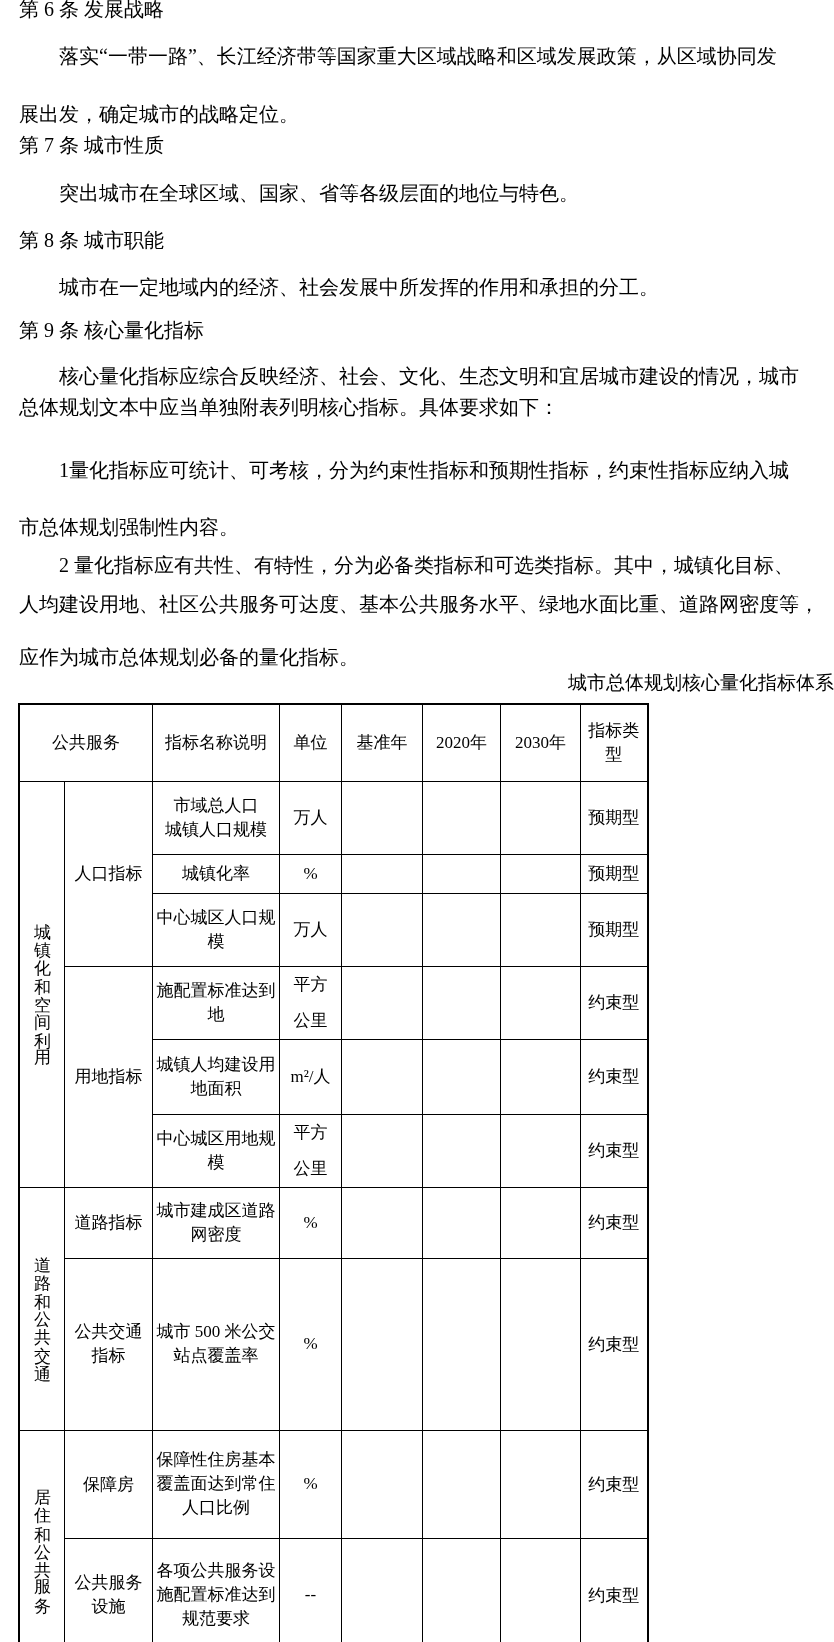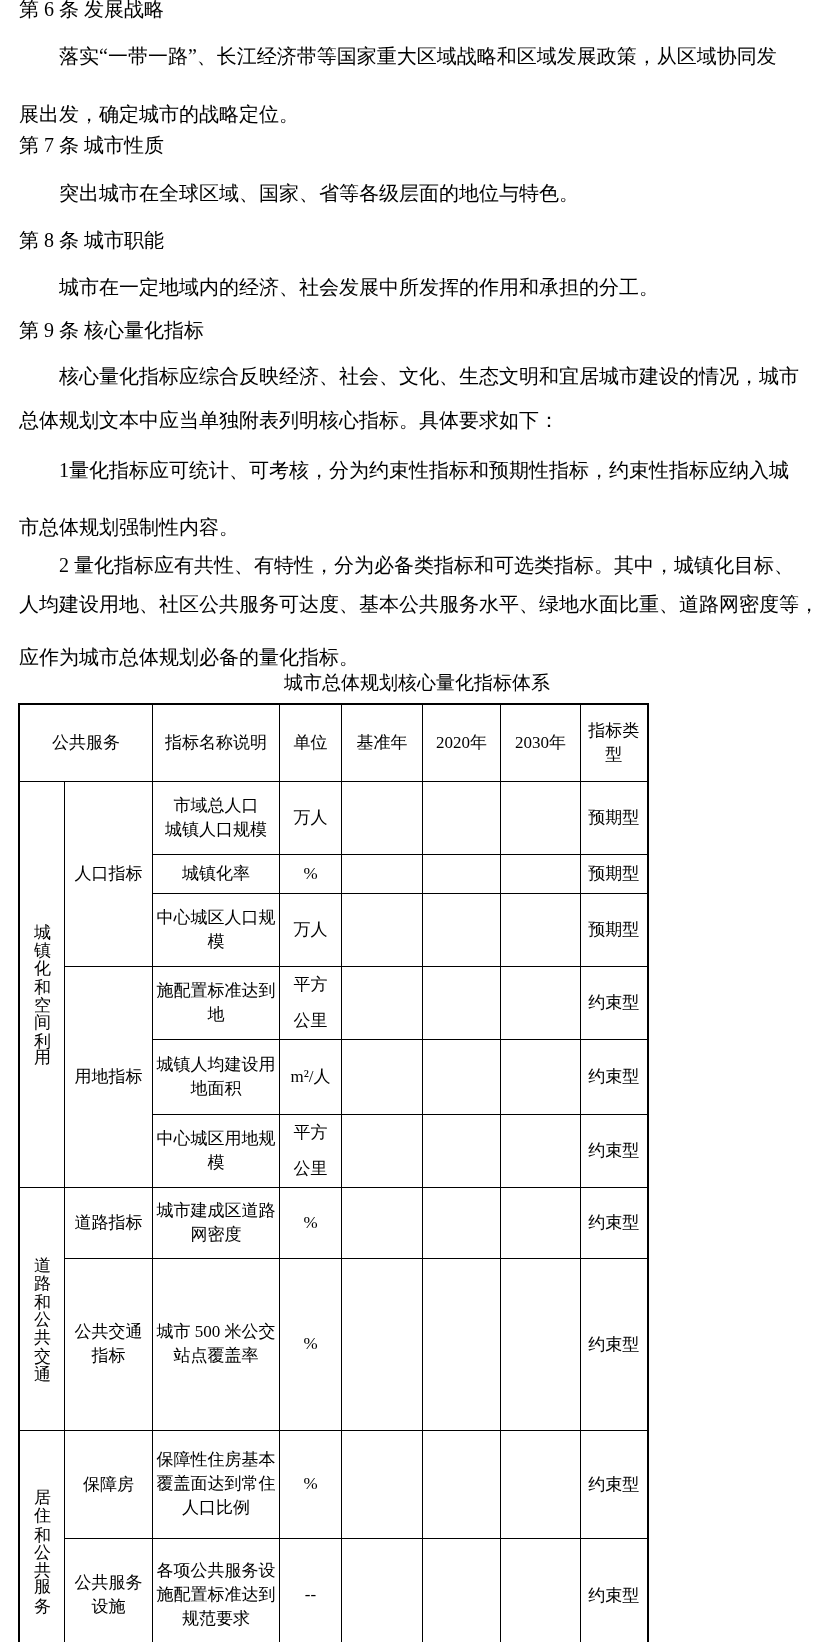--- a/index.html
+++ b/index.html
@@ -7,21 +7,21 @@
     width:834px;height:1642px;overflow:hidden;position:relative;
     background:#ffffff;color:#000000;
     font-family:"Liberation Serif","DejaVu Serif",serif;
   }
   .bodyline{
     position:absolute;left:19px;width:800px;height:24px;
     font-size:20px;line-height:24px;white-space:nowrap;
   }
   .bodyline.indent{left:59px;}
   .table-title{
-    position:absolute;left:0;top:672px;width:834px;text-align:center;
+    position:absolute;left:0;top:672px;width:834px;text-align:right;
     font-size:19px;line-height:22px;
   }
   table.indicators{
     position:absolute;left:18px;top:703px;
     border-collapse:collapse;table-layout:fixed;
     font-size:17px;
   }
   table.indicators th,table.indicators td{
     border:1px solid #000;padding:0 2px;
     text-align:center;vertical-align:middle;
@@ -44,21 +44,21 @@
 
 <div class="bodyline" style="top:-3px">第 6 条  发展战略</div>
 <div class="bodyline indent" style="top:44px">落实“一带一路”、长江经济带等国家重大区域战略和区域发展政策，从区域协同发</div>
 <div class="bodyline" style="top:102px">展出发，确定城市的战略定位。</div>
 <div class="bodyline" style="top:133px">第 7 条  城市性质</div>
 <div class="bodyline indent" style="top:181px">突出城市在全球区域、国家、省等各级层面的地位与特色。</div>
 <div class="bodyline" style="top:228px">第 8 条  城市职能</div>
 <div class="bodyline indent" style="top:275px">城市在一定地域内的经济、社会发展中所发挥的作用和承担的分工。</div>
 <div class="bodyline" style="top:318px">第 9 条  核心量化指标</div>
 <div class="bodyline indent" style="top:364px">核心量化指标应综合反映经济、社会、文化、生态文明和宜居城市建设的情况，城市</div>
-<div class="bodyline" style="top:408px">总体规划文本中应当单独附表列明核心指标。具体要求如下：</div>
+<div class="bodyline" style="top:395px">总体规划文本中应当单独附表列明核心指标。具体要求如下：</div>
 <div class="bodyline indent" style="top:458px">1量化指标应可统计、可考核，分为约束性指标和预期性指标，约束性指标应纳入城</div>
 <div class="bodyline" style="top:515px">市总体规划强制性内容。</div>
 <div class="bodyline indent" style="top:553px">2 量化指标应有共性、有特性，分为必备类指标和可选类指标。其中，城镇化目标、</div>
 <div class="bodyline" style="top:592px">人均建设用地、社区公共服务可达度、基本公共服务水平、绿地水面比重、道路网密度等，</div>
 <div class="bodyline" style="top:645px">应作为城市总体规划必备的量化指标。</div>
 
 <div class="table-title">城市总体规划核心量化指标体系</div>
 
 <table class="indicators">
   <colgroup>

